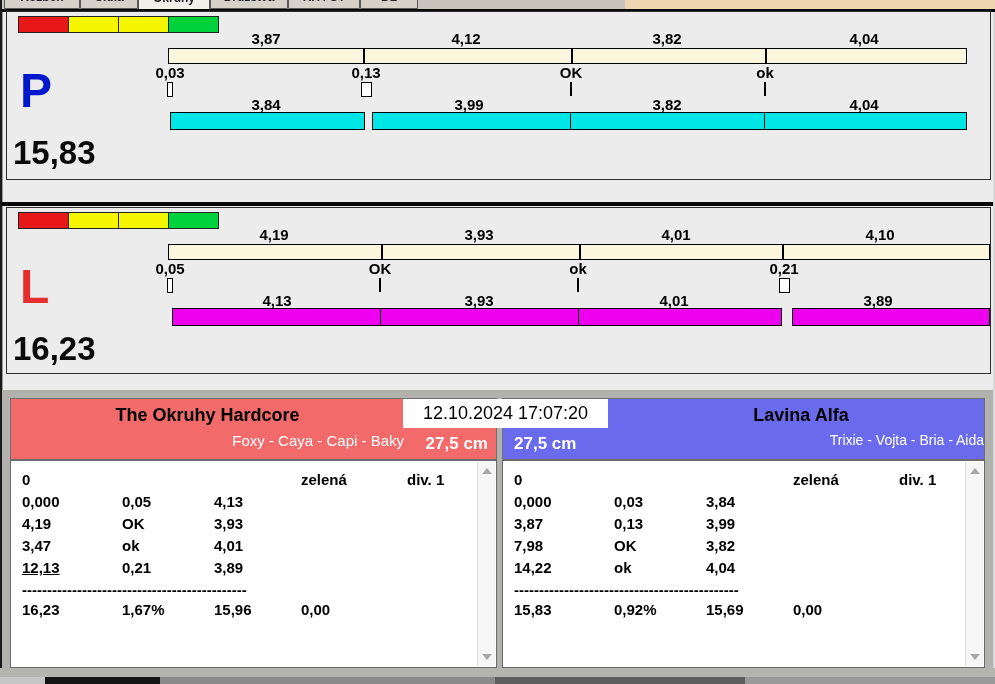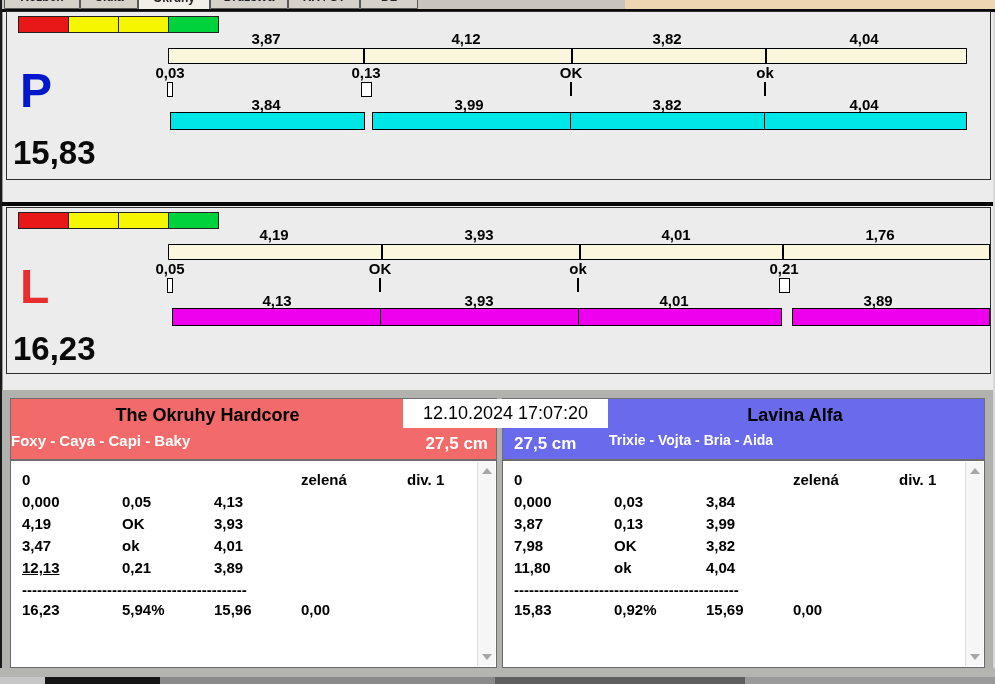--- a/index.html
+++ b/index.html
@@ -30,21 +30,21 @@
   .marker-notch{position:absolute;width:4px;height:13px;background:#fff;border:1px solid #000}
   .marker-box{position:absolute;width:9px;height:13px;background:#fff;border:1px solid #000}
   .lane-letter{position:absolute;font-weight:bold;font-size:48px;line-height:46px}
   .lane-total{position:absolute;font-weight:bold;font-size:33px;line-height:34px;color:#0a0a0a}
   
   #teamsback{left:2px;top:390px;width:991px;height:288px;background:#b1b1ad}
   .team-header{position:absolute;top:398px;height:62px;border:1px solid #6f6f6f;box-sizing:border-box}
   #headerLeft{left:10px;width:487px;background:#f26a6a}
   #headerRight{left:502px;width:483px;background:#6a6aec}
   .team-name{position:absolute;top:6px;text-align:center;font-weight:bold;font-size:18px;color:#000;white-space:nowrap}
-  .team-dogs{position:absolute;top:33px;text-align:left;font-weight:bold;font-size:15px;color:#fff;white-space:nowrap}
+  .team-dogs{position:absolute;top:33px;text-align:right;font-weight:normal;font-size:15px;color:#fff;white-space:nowrap}
   .jump-height{position:absolute;top:35px;font-weight:bold;font-size:17px;color:#fff;white-space:nowrap}
   #timestamp{left:403px;top:399px;width:205px;height:29px;background:#fff;
              font-size:18px;text-align:center;line-height:29px;white-space:nowrap}
   .rtable{position:absolute;top:460px;height:208px;background:#fff;border:1px solid #6a6a6a;box-sizing:border-box;overflow:hidden}
   #tableLeft{left:10px;width:487px}
   #tableRight{left:502px;width:483px}
   .cell{position:absolute;font-weight:bold;font-size:15px;white-space:nowrap}
   .scrollbar{position:absolute;top:1px;right:1px;width:17px;height:204px;background:#f6f6f6;border-left:1px solid #dcdcdc}
   .tri-up{position:absolute;left:4px;top:6px;width:0;height:0;border-left:5px solid transparent;
           border-right:5px solid transparent;border-bottom:6px solid #a6a6a6}
@@ -107,21 +107,21 @@
   </div>
 <div class="abs" id="splitter"></div>
 <div class="abs panel" id="panelL">
     <div class="swatch" style="left: 11px; top: 4px; width: 49px; background: rgb(232, 24, 24);"></div>
     <div class="swatch" style="left: 61px; top: 4px; width: 49px; background: rgb(246, 246, 0);"></div>
     <div class="swatch" style="left: 111px; top: 4px; width: 49px; background: rgb(246, 246, 0);"></div>
     <div class="swatch" style="left: 161px; top: 4px; width: 49px; background: rgb(0, 210, 60);"></div>
     <div class="lbl" style="left: 235px; top: 18px;">4,19</div>
     <div class="lbl" style="left: 440px; top: 18px;">3,93</div>
     <div class="lbl" style="left: 637px; top: 18px;">4,01</div>
-    <div class="lbl" style="left: 841px; top: 18px;">1,76</div>
+    <div class="lbl" style="left: 841px; top: 18px;">4,10</div>
     <div class="bar" style="left: 161px; top: 36px; width: 820px; height: 14px; background: rgb(251, 247, 221);">
       <div class="sep" style="left: 212px;"></div>
       <div class="sep" style="left: 410px;"></div>
       <div class="sep" style="left: 613px;"></div>
     </div>
     <div class="lbl" style="left: 131px; top: 52px;">0,05</div>
     <div class="marker-notch" style="left: 160px; top: 70px;"></div>
     <div class="lbl" style="left: 341px; top: 52px;">OK</div>
     <div class="marker-line" style="left: 372px; top: 70px;"></div>
     <div class="lbl" style="left: 539px; top: 52px;">ok</div>
@@ -142,21 +142,21 @@
 
 <div class="abs" id="teamsback"></div>
 
 <div class="team-header" id="headerLeft" style="background: rgb(242, 106, 106);">
   <div class="team-name" style="left:0;width:393px">The Okruhy Hardcore</div>
   <div class="team-dogs" style="left:0;width:393px">Foxy - Caya - Capi - Baky</div>
   <div class="jump-height" style="right:8px">27,5 cm</div>
 </div>
 
 <div class="team-header" id="headerRight" style="background: rgb(106, 106, 236);">
-  <div class="team-name" style="left:100px;width:384px">Lavina Alfa</div>
+  <div class="team-name" style="left:106px;width:384px">Lavina Alfa</div>
   <div class="team-dogs" style="left:106px;width:375px;font-size:14px">Trixie - Vojta - Bria - Aida</div>
   <div class="jump-height" style="left:11px">27,5 cm</div>
 </div>
 
 <div class="abs" id="timestamp">12.10.2024 17:07:20</div>
 
 <div class="rtable" id="tableLeft">
   <div class="scrollbar">
     <div class="tri-up"></div>
     <div class="tri-dn"></div>
@@ -171,42 +171,42 @@
     <div class="cell" style="left: 111px; top: 54px;">OK</div>
     <div class="cell" style="left: 203px; top: 54px;">3,93</div>
     <div class="cell" style="left: 11px; top: 76px;">3,47</div>
     <div class="cell" style="left: 111px; top: 76px;">ok</div>
     <div class="cell" style="left: 203px; top: 76px;">4,01</div>
     <div class="cell" style="left: 11px; top: 98px; text-decoration: underline;">12,13</div>
     <div class="cell" style="left: 111px; top: 98px;">0,21</div>
     <div class="cell" style="left: 203px; top: 98px;">3,89</div>
     <div class="cell" style="left: 11px; top: 120px;">---------------------------------------------</div>
     <div class="cell" style="left: 11px; top: 140px;">16,23</div>
-    <div class="cell" style="left: 111px; top: 140px;">5,94%</div>
+    <div class="cell" style="left: 111px; top: 140px;">1,67%</div>
     <div class="cell" style="left: 203px; top: 140px;">15,96</div>
     <div class="cell" style="left: 290px; top: 140px;">0,00</div>
   </div>
 <div class="rtable" id="tableRight">
   <div class="scrollbar">
     <div class="tri-up"></div>
     <div class="tri-dn"></div>
   </div>
 <div class="cell" style="left: 11px; top: 10px;">0</div>
     <div class="cell" style="left: 290px; top: 10px;">zelená</div>
     <div class="cell" style="left: 396px; top: 10px;">div. 1</div>
     <div class="cell" style="left: 11px; top: 32px;">0,000</div>
     <div class="cell" style="left: 111px; top: 32px;">0,03</div>
     <div class="cell" style="left: 203px; top: 32px;">3,84</div>
     <div class="cell" style="left: 11px; top: 54px;">3,87</div>
     <div class="cell" style="left: 111px; top: 54px;">0,13</div>
     <div class="cell" style="left: 203px; top: 54px;">3,99</div>
     <div class="cell" style="left: 11px; top: 76px;">7,98</div>
     <div class="cell" style="left: 111px; top: 76px;">OK</div>
     <div class="cell" style="left: 203px; top: 76px;">3,82</div>
-    <div class="cell" style="left: 11px; top: 98px;">11,80</div>
+    <div class="cell" style="left: 11px; top: 98px;">14,22</div>
     <div class="cell" style="left: 111px; top: 98px;">ok</div>
     <div class="cell" style="left: 203px; top: 98px;">4,04</div>
     <div class="cell" style="left: 11px; top: 120px;">---------------------------------------------</div>
     <div class="cell" style="left: 11px; top: 140px;">15,83</div>
     <div class="cell" style="left: 111px; top: 140px;">0,92%</div>
     <div class="cell" style="left: 203px; top: 140px;">15,69</div>
     <div class="cell" style="left: 290px; top: 140px;">0,00</div>
   </div>
 
 <div class="abs" id="bstrip"></div>

